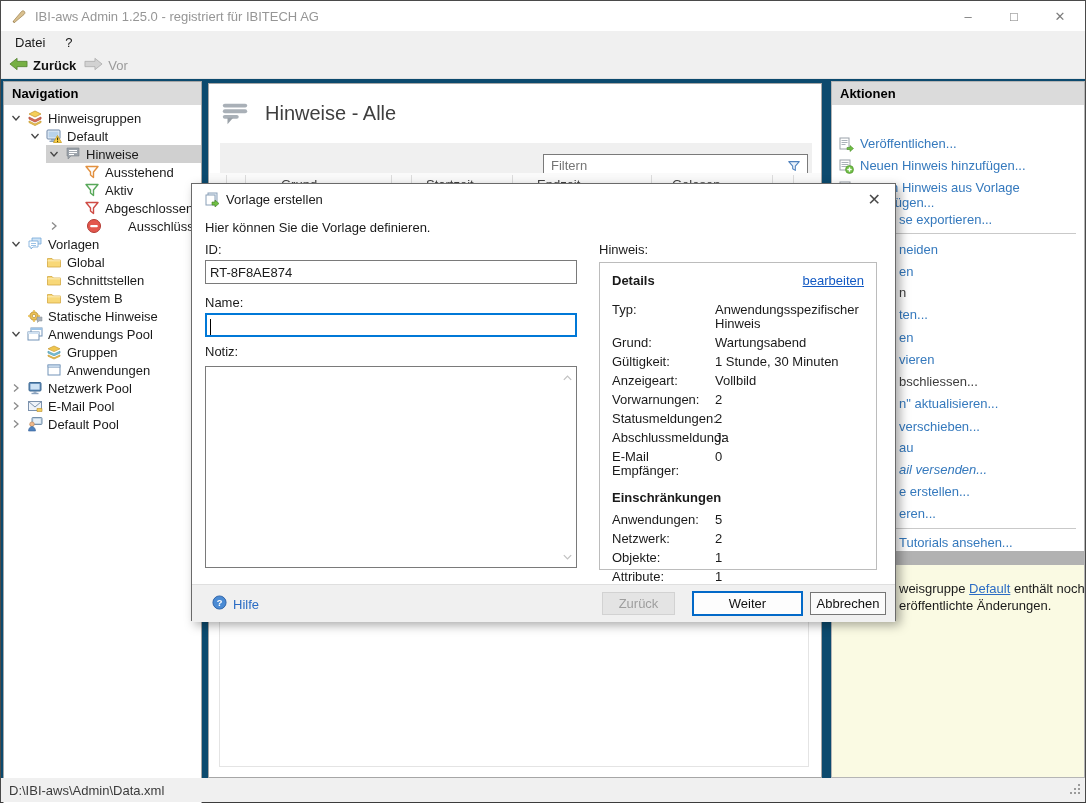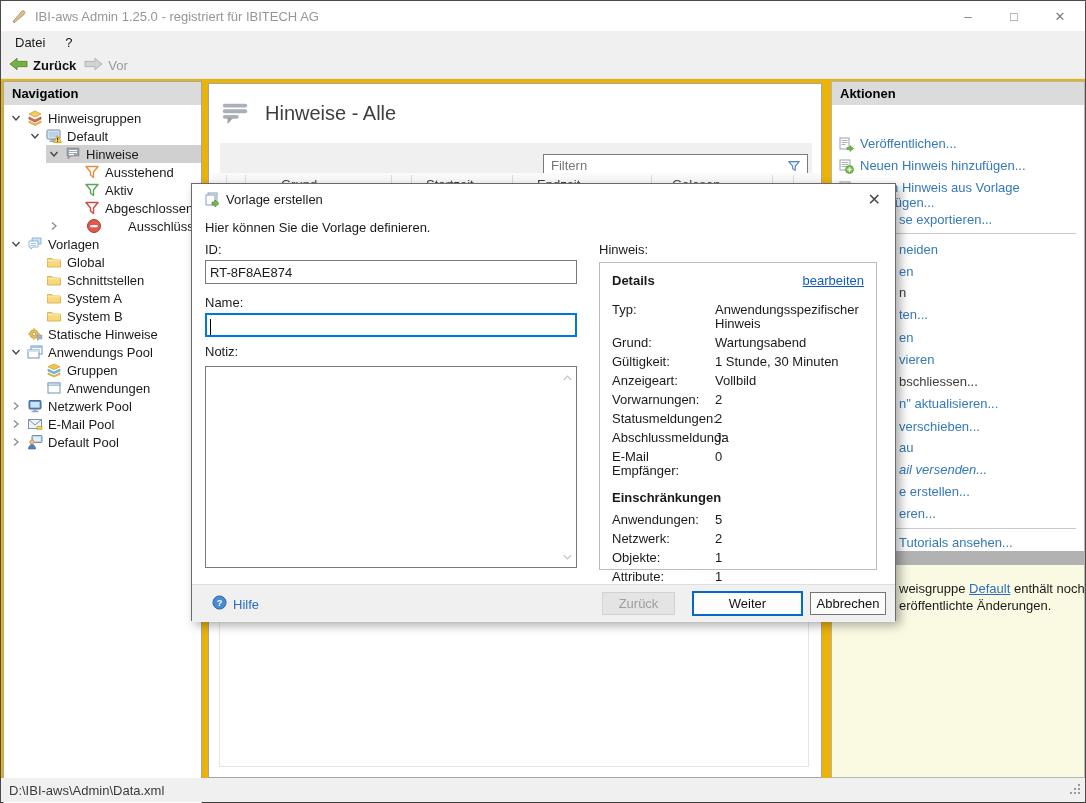--- a/index.html
+++ b/index.html
@@ -1,18 +1,18 @@
 <!DOCTYPE html>
 <html><head>
 <meta charset="utf-8">
 <style>
   * { margin:0; padding:0; box-sizing:border-box; }
   html,body { width:1086px; height:803px; }
   body { font-family:"Liberation Sans",sans-serif; font-size:13px; background:#f0f0f0; position:relative; overflow:hidden; color:#1a1a1a; }
-  .window { position:absolute; inset:0; background:#eab308; border:1px solid #4a4a4a; border-bottom:2px solid #3c3c3c; }
+  .window { position:absolute; inset:0; background:#0c4a6e; border:1px solid #4a4a4a; border-bottom:2px solid #3c3c3c; }
 
   
   .titlebar { position:absolute; left:0; top:0; width:100%; height:30px; background:#fff; display:flex; align-items:center; }
   .appicon { margin-left:10px; width:16px; height:16px; display:inline-block; }
   .apptitle { margin-left:8px; color:#969696; font-size:13px; }
   .wincontrols { position:absolute; right:2px; top:0; height:30px; display:flex; }
   .winbtn { width:46px; height:30px; display:flex; align-items:center; justify-content:center; color:#7c7c7c; font-size:13px; }
 
   
   .menubar { position:absolute; left:0; top:30px; width:100%; height:22px; background:#f0f0f0; display:flex; align-items:center; }
@@ -263,30 +263,20 @@
           <span class="tr-label">Schnittstellen</span>
         </div>
         <div class="tree-row" style="padding-left: 25px;">
           <span class="tr-chev"></span>
           <span class="tr-icon">
             <svg viewBox="0 0 16 16" width="16" height="16">
               <path d="M1.5 4.5V13h13V6H7.5L6 4.5Z" fill="#f8d878" stroke="#d3a842" stroke-width=".8"></path>
               <path d="M1.5 6.8h13" stroke="#fceebb" stroke-width="1"></path>
             </svg>
           </span>
-          <span class="tr-label">System A</span>
-        </div>
-        <div class="tree-row" style="padding-left: 25px;">
-          <span class="tr-chev"></span>
-          <span class="tr-icon">
-            <svg viewBox="0 0 16 16" width="16" height="16">
-              <path d="M1.5 4.5V13h13V6H7.5L6 4.5Z" fill="#f8d878" stroke="#d3a842" stroke-width=".8"></path>
-              <path d="M1.5 6.8h13" stroke="#fceebb" stroke-width="1"></path>
-            </svg>
-          </span>
           <span class="tr-label">System B</span>
         </div>
         <div class="tree-row" style="padding-left: 6px;">
           <span class="tr-chev"></span>
           <span class="tr-icon">
             <svg viewBox="0 0 16 16" width="16" height="16">
               <circle cx="7" cy="8" r="4.2" fill="#ecc155" stroke="#a8832f" stroke-width=".7"></circle>
               <g fill="#ecc155">
                 <rect x="6.2" y="2" width="1.6" height="2"></rect>
                 <rect x="6.2" y="12" width="1.6" height="2"></rect>

